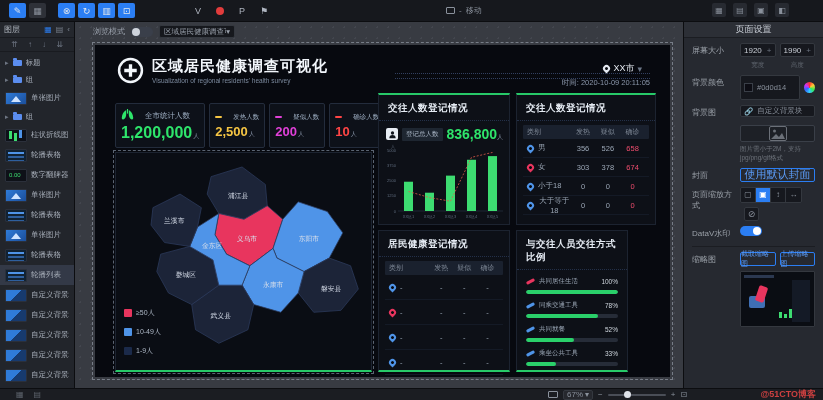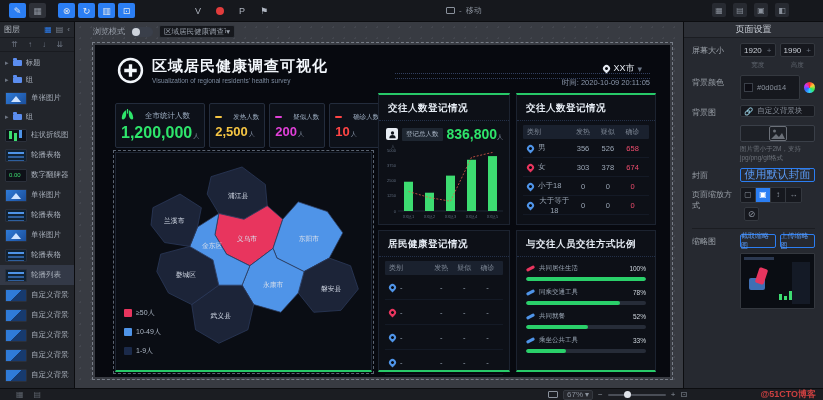--- a/index.html
+++ b/index.html
@@ -82,21 +82,21 @@
 .lg-item{display:flex;align-items:center;gap:4px;font-size:7px;color:#aeb8c6}
 .lg-sw{width:8px;height:8px;border-radius:1px}
 
 .panel{position:absolute;background:#0d1017;border:1px solid #1c2330}
 .p-top{border-top:2px solid #27c968}
 .p-bottom{border-bottom:2px solid #27c968}
 .p-title{font-size:9.5px;font-weight:bold;color:#e6ecf4;padding:7px 9px 5px;border-bottom:1px dotted #233049;letter-spacing:0.5px}
 #panelA{left:283px;top:48px;width:132px;height:132px}
 #panelB{left:283px;top:185px;width:132px;height:142px}
 #panelC{left:421px;top:48px;width:140px;height:132px}
-#panelD{left:421px;top:185px;width:140px;height:142px}
+#panelD{left:421px;top:185px;width:112px;height:142px}
 
 .total-row{display:flex;align-items:center;margin:5px 7px 2px;gap:4px}
 .badge{width:12px;height:12px;background:#e8edf4;border-radius:2px;display:flex;align-items:center;justify-content:center;flex:none}
 .total-label{background:#1e2631;color:#aab6c6;font-size:6.5px;padding:2px 4px;border-radius:1px;white-space:nowrap}
 .total-val{margin-left:auto;font-size:14px;font-weight:bold;color:#2ee56b;white-space:nowrap}
 .total-val .u{font-size:6px;color:#8b97ab;font-weight:normal}
 #reg-chart{display:block;margin:0 3px}
 
 .t-wrap{margin:4px 6px}
 .t-head{display:grid;grid-template-columns:37% 21% 21% 21%;background:#1a212e;color:#7d8795;font-size:7px;height:14px;align-items:center;padding:0 4px;border-radius:1px}
@@ -631,20 +631,26 @@
           <span>▢</span>
           <span class="active">▣</span>
           <span>↕</span>
           <span>↔</span>
         </div>
         <span class="seg-off">⊘</span>
       </div>
     </div>
 
 
+    <div class="s-row">
+      <span class="s-label">DataV水印</span>
+      <div class="s-ctrl">
+          <span class="switch on"></span>
+        </div>
+    </div>
 
     <div class="divider"></div>
 
     <div class="s-row">
       <span class="s-label">缩略图</span>
       <div class="s-ctrl">
         <span class="btn-blue" style="font-size:7px">截取缩略图</span>
         <span class="btn-blue" style="font-size:7px">上传缩略图</span>
       </div>
     </div>

